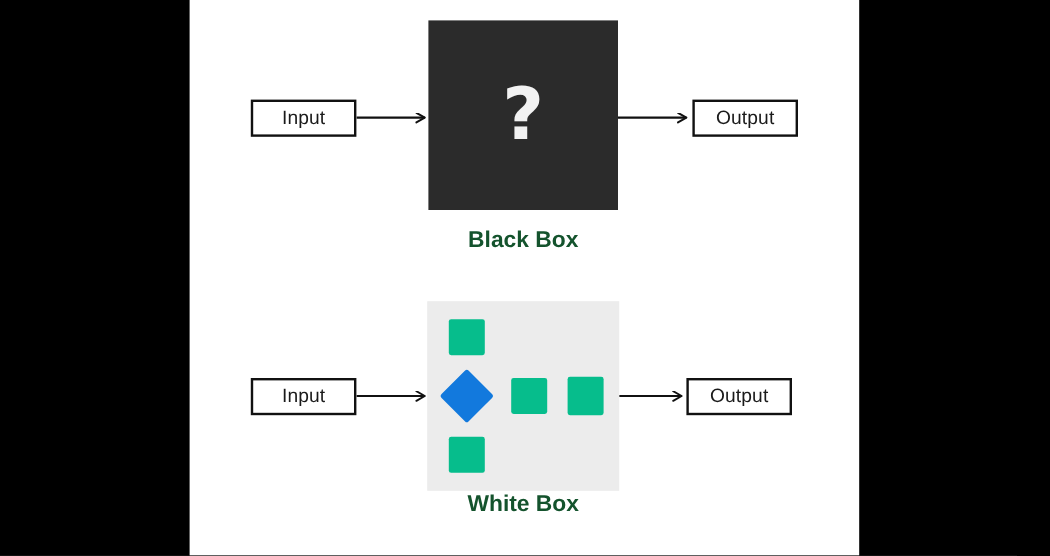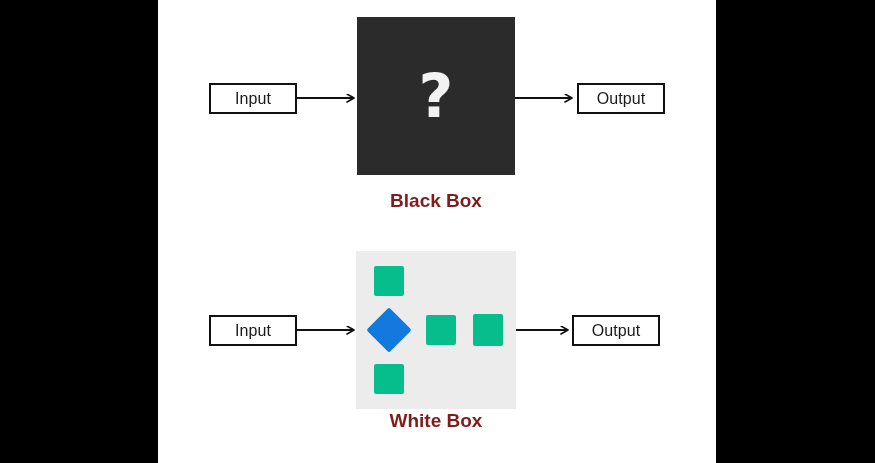--- a/index.html
+++ b/index.html
@@ -78,21 +78,21 @@
   }
   .diamond {
     position: absolute;
     background: #1279dd;
     transform: rotate(45deg);
     border-radius: 2px;
   }
   .caption {
     position: absolute;
     text-align: center;
-    color: #7f1d1d;
+    color: #14532d;
     font-size: 19px;
     font-weight: 600;
     font-family: "Liberation Sans", sans-serif;
   }
   svg.wires {
     position: absolute;
     left: 0; top: 0;
     width: 558px;
     height: 463px;
     pointer-events: none;

